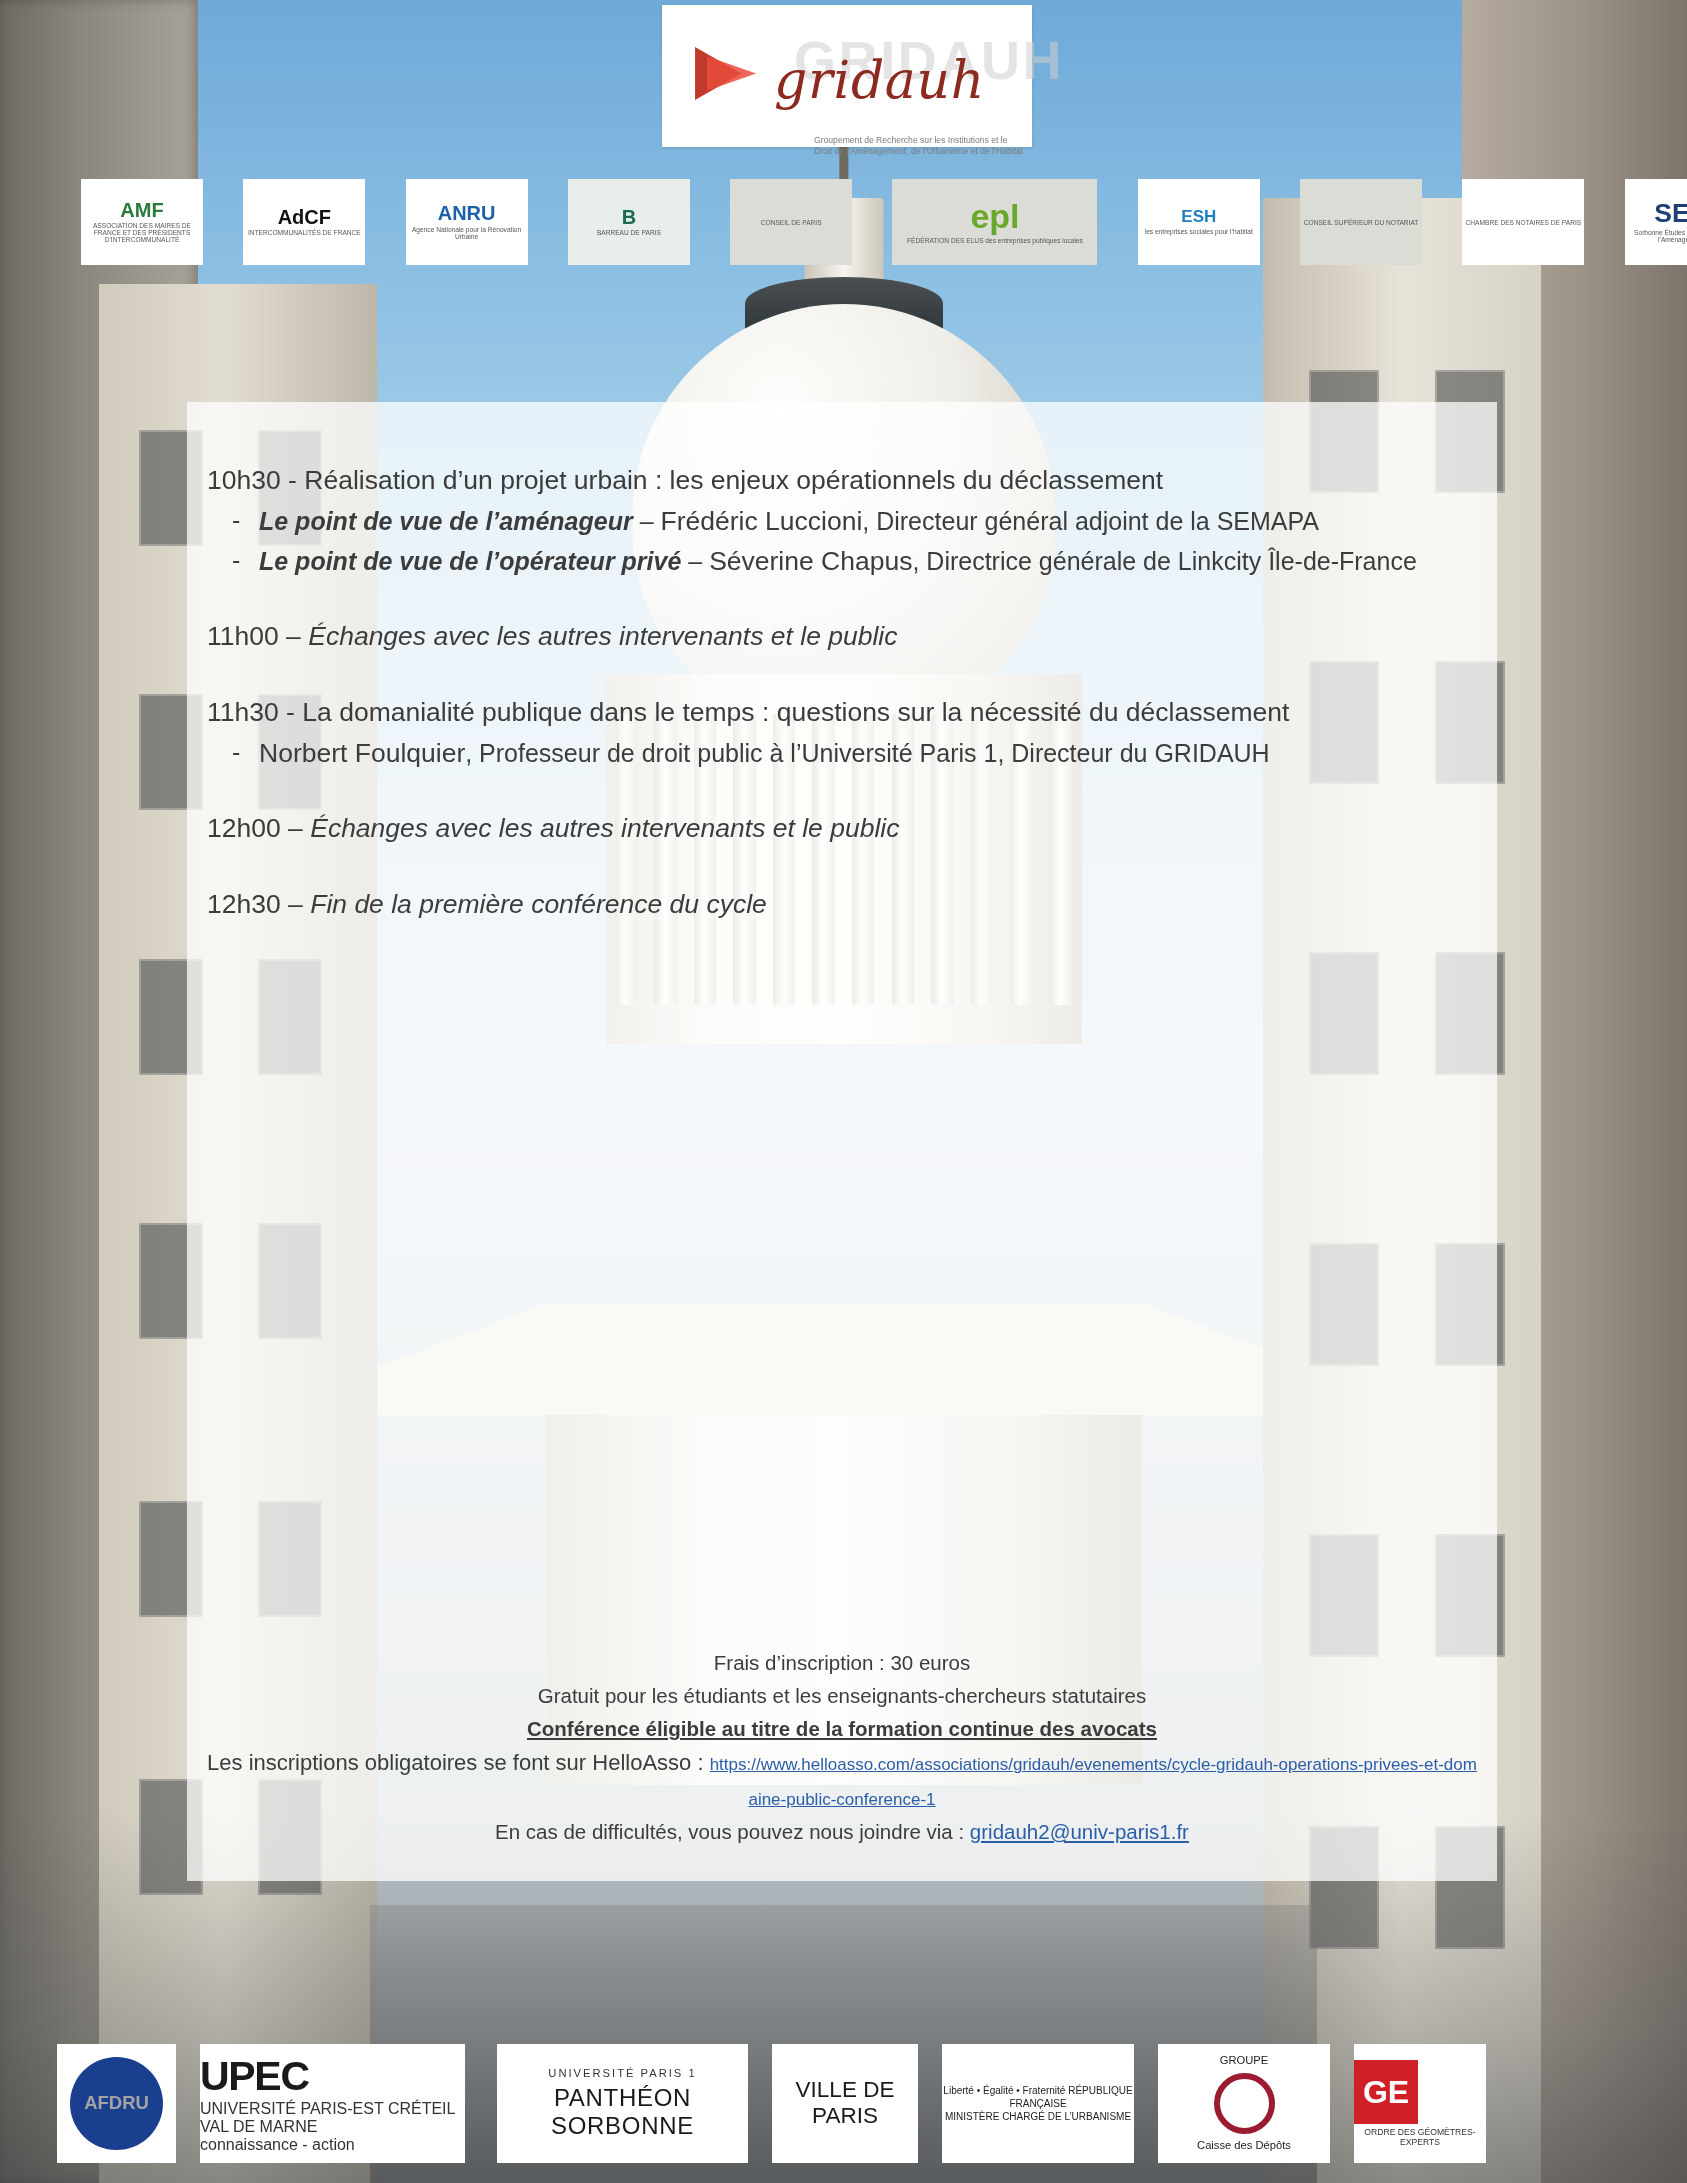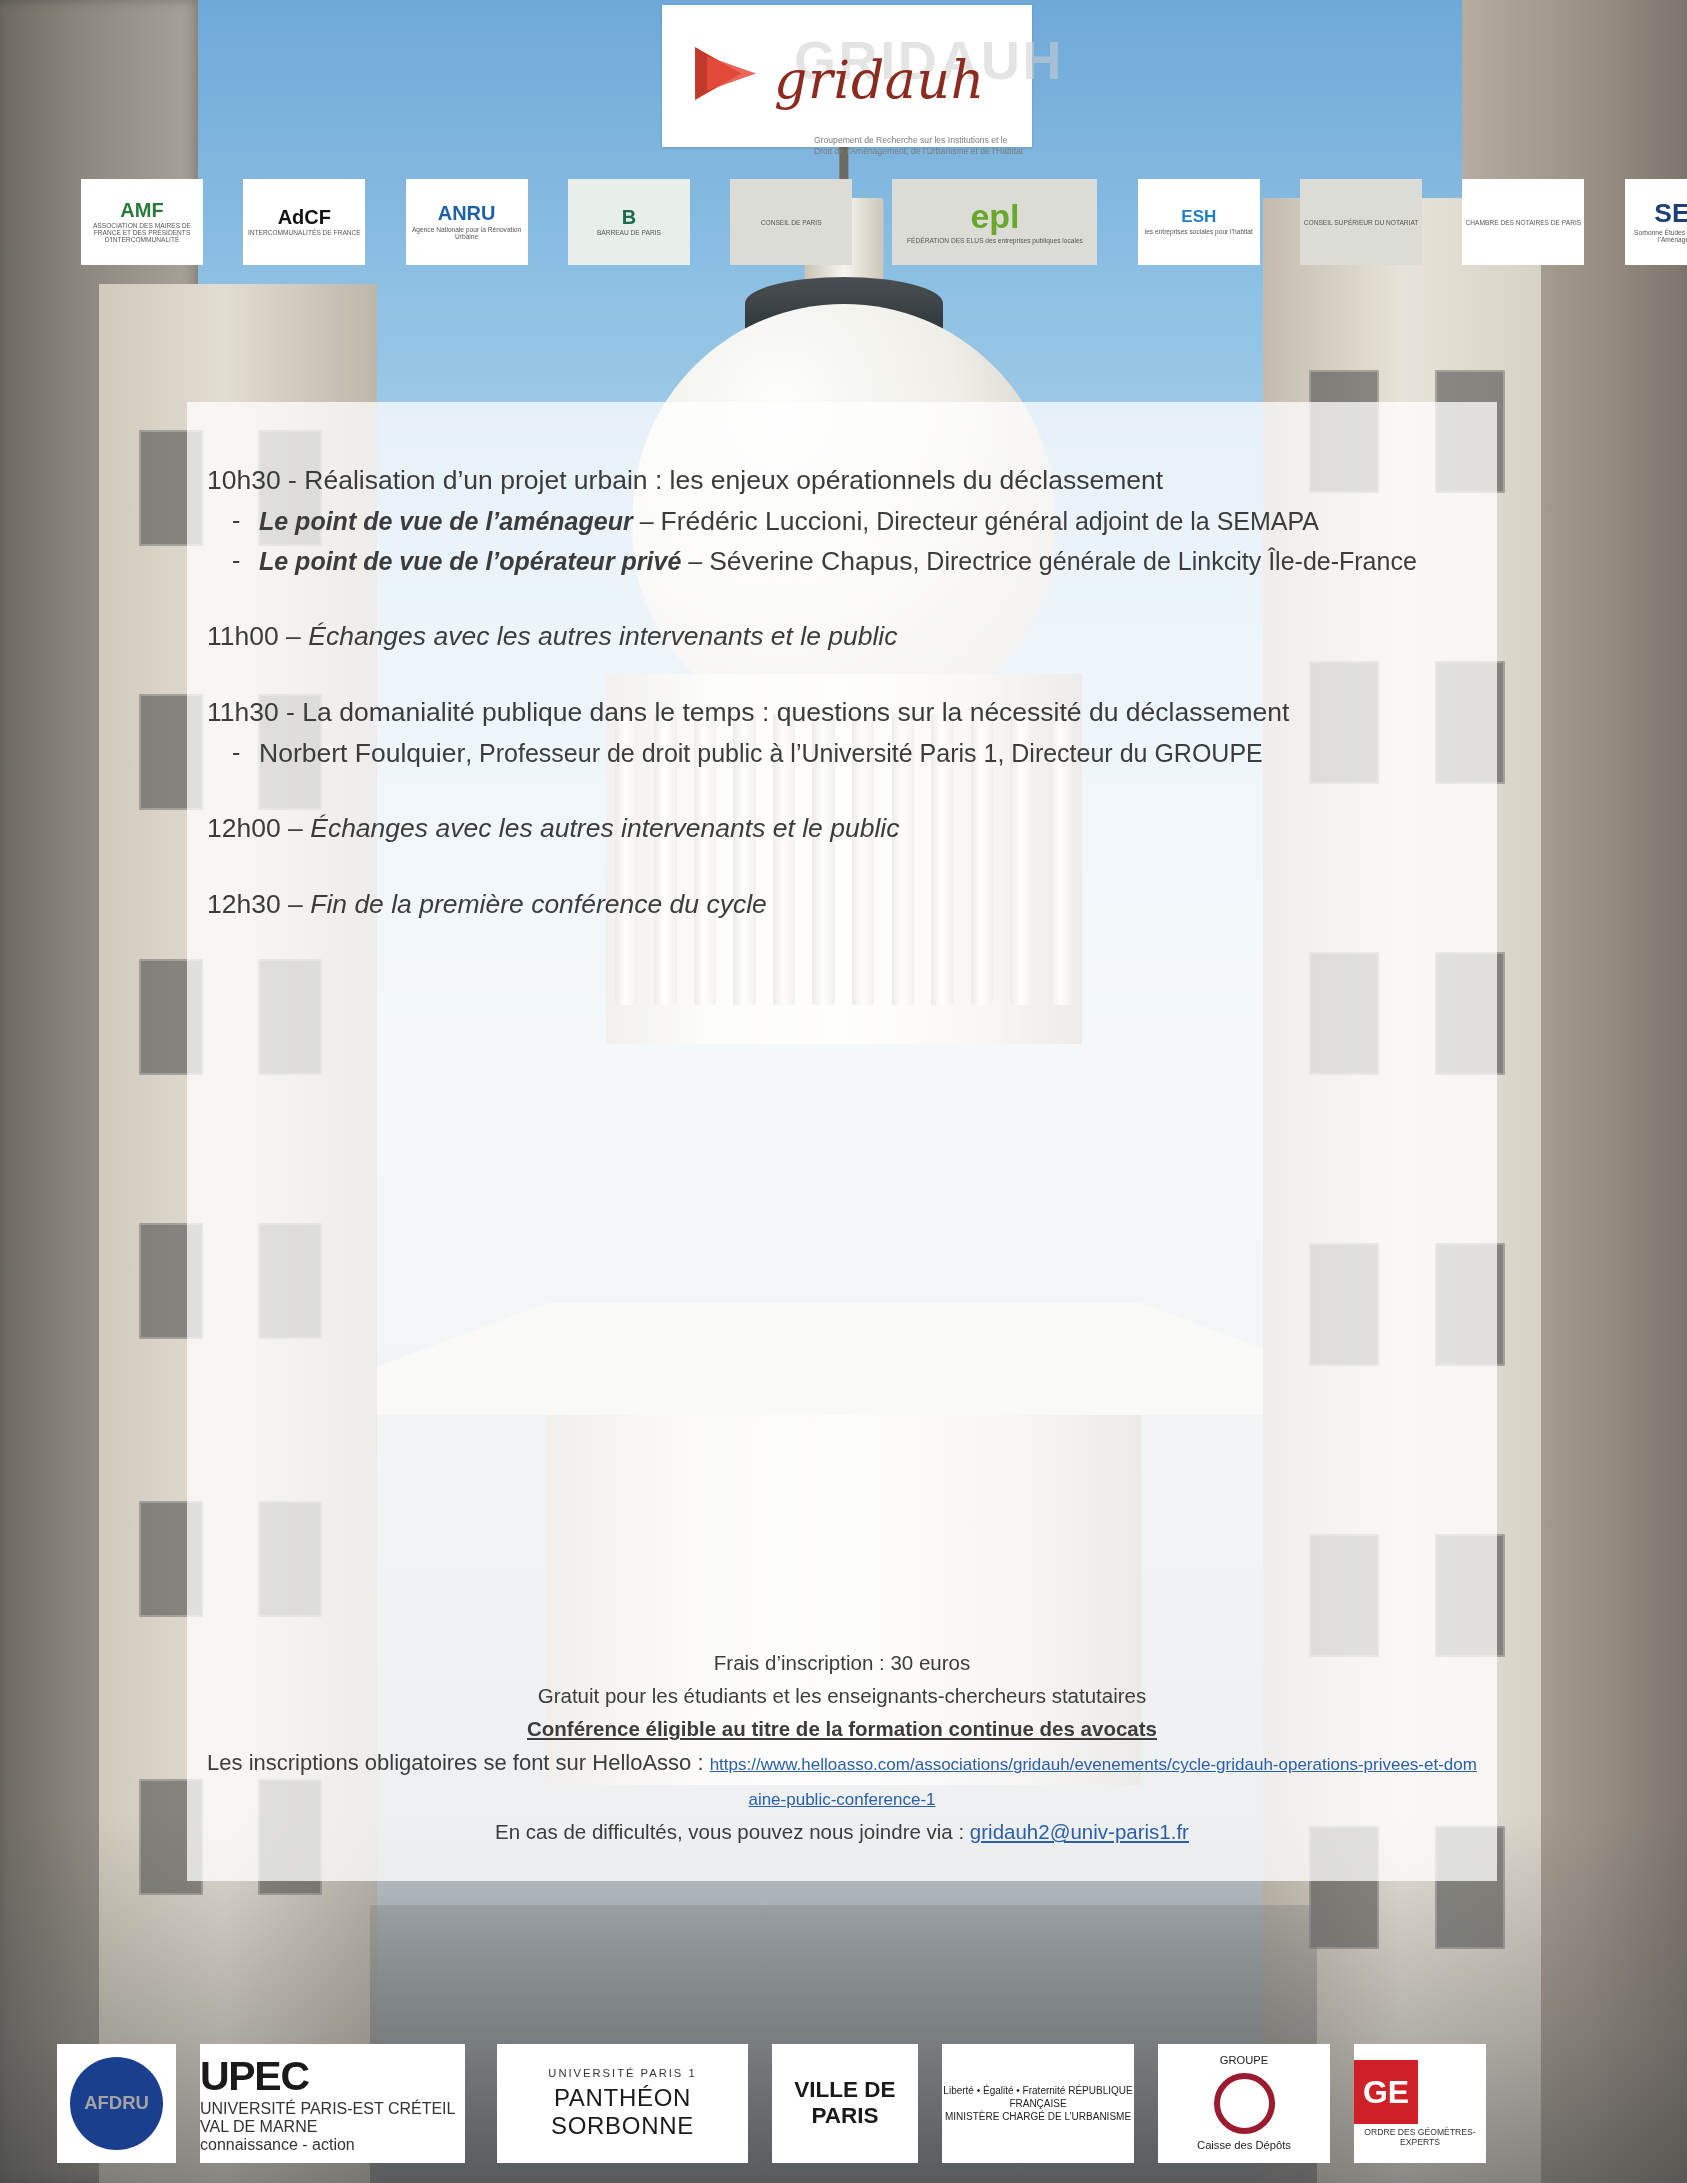--- a/index.html
+++ b/index.html
@@ -261,21 +261,21 @@
     display: flex; align-items: center; justify-content: center;
     flex-direction: column;
   }
   .upec { width: 265px; }
   .upec-txt { font-size: 41px; font-weight: bold; color: #1a1a1a; letter-spacing: -1.3px;}
   .upec-sub { font-size: 16px; color: #333; display:block; font-weight: normal; letter-spacing: 0;}
   .ps1 { width: 251px; margin-left: 8px; }
   .ps1-txt { font-size: 24px; color: #1a1a1a; letter-spacing: 0.7px; text-align:center;}
   .ps1-top { font-size: 11.2px; letter-spacing: 2px; display:block; margin-bottom:5.3px; color:#333;}
   .vdp { width: 146px; }
-  .vdp-txt { font-size: 22.5px; font-weight: bold; color: #1a1a1a; text-align:center; }
+  .vdp-txt { font-size: 22.5px; font-weight: normal; color: #1a1a1a; text-align:center; }
   .minis { width: 192px; }
   .minis-txt { font-size: 10px; color: #222; text-align: center; line-height: 1.3; }
   .cdd { width: 172px; }
   .cdd-txt { font-size: 11.2px; color: #222; text-align:center; line-height:1.4;}
   .cdd-circle { width: 49px; height: 49px; border-radius: 50%; border: 6px solid #9b1b30; margin: 4px auto; }
   .geo { width: 132px; }
   .geo-sq { width: 64px; height: 64px; background: #cf2027; color: #fff; font-weight: bold; font-size: 32px; display:flex; align-items:center; justify-content:center;}
   .geo-txt { font-size: 8.6px; color: #333; text-align: center; margin-top: 2.6px; }
 </style>
 </head>
@@ -445,21 +445,21 @@
 
       <div class="gap"></div>
 
       <p class="line">
         <span class="time">11h30</span>
         <span>-</span>
         <span class="head-main">La domanialité publique dans le temps : questions sur la nécessité du déclassement</span>
       </p>
       <p class="sub">
         <span class="dash">-</span>
-        <span class="nm">Norbert Foulquier</span><span>, Professeur de droit public à l’Université Paris 1, Directeur du GROUPE</span>
+        <span class="nm">Norbert Foulquier</span><span>, Professeur de droit public à l’Université Paris 1, Directeur du GRIDAUH</span>
       </p>
 
       <div class="gap"></div>
 
       <p class="line">
         <span class="time">12h00</span>
         <span>–</span>
         <span class="emph-italic">Échanges avec les autres intervenants et le public</span>
       </p>
 

